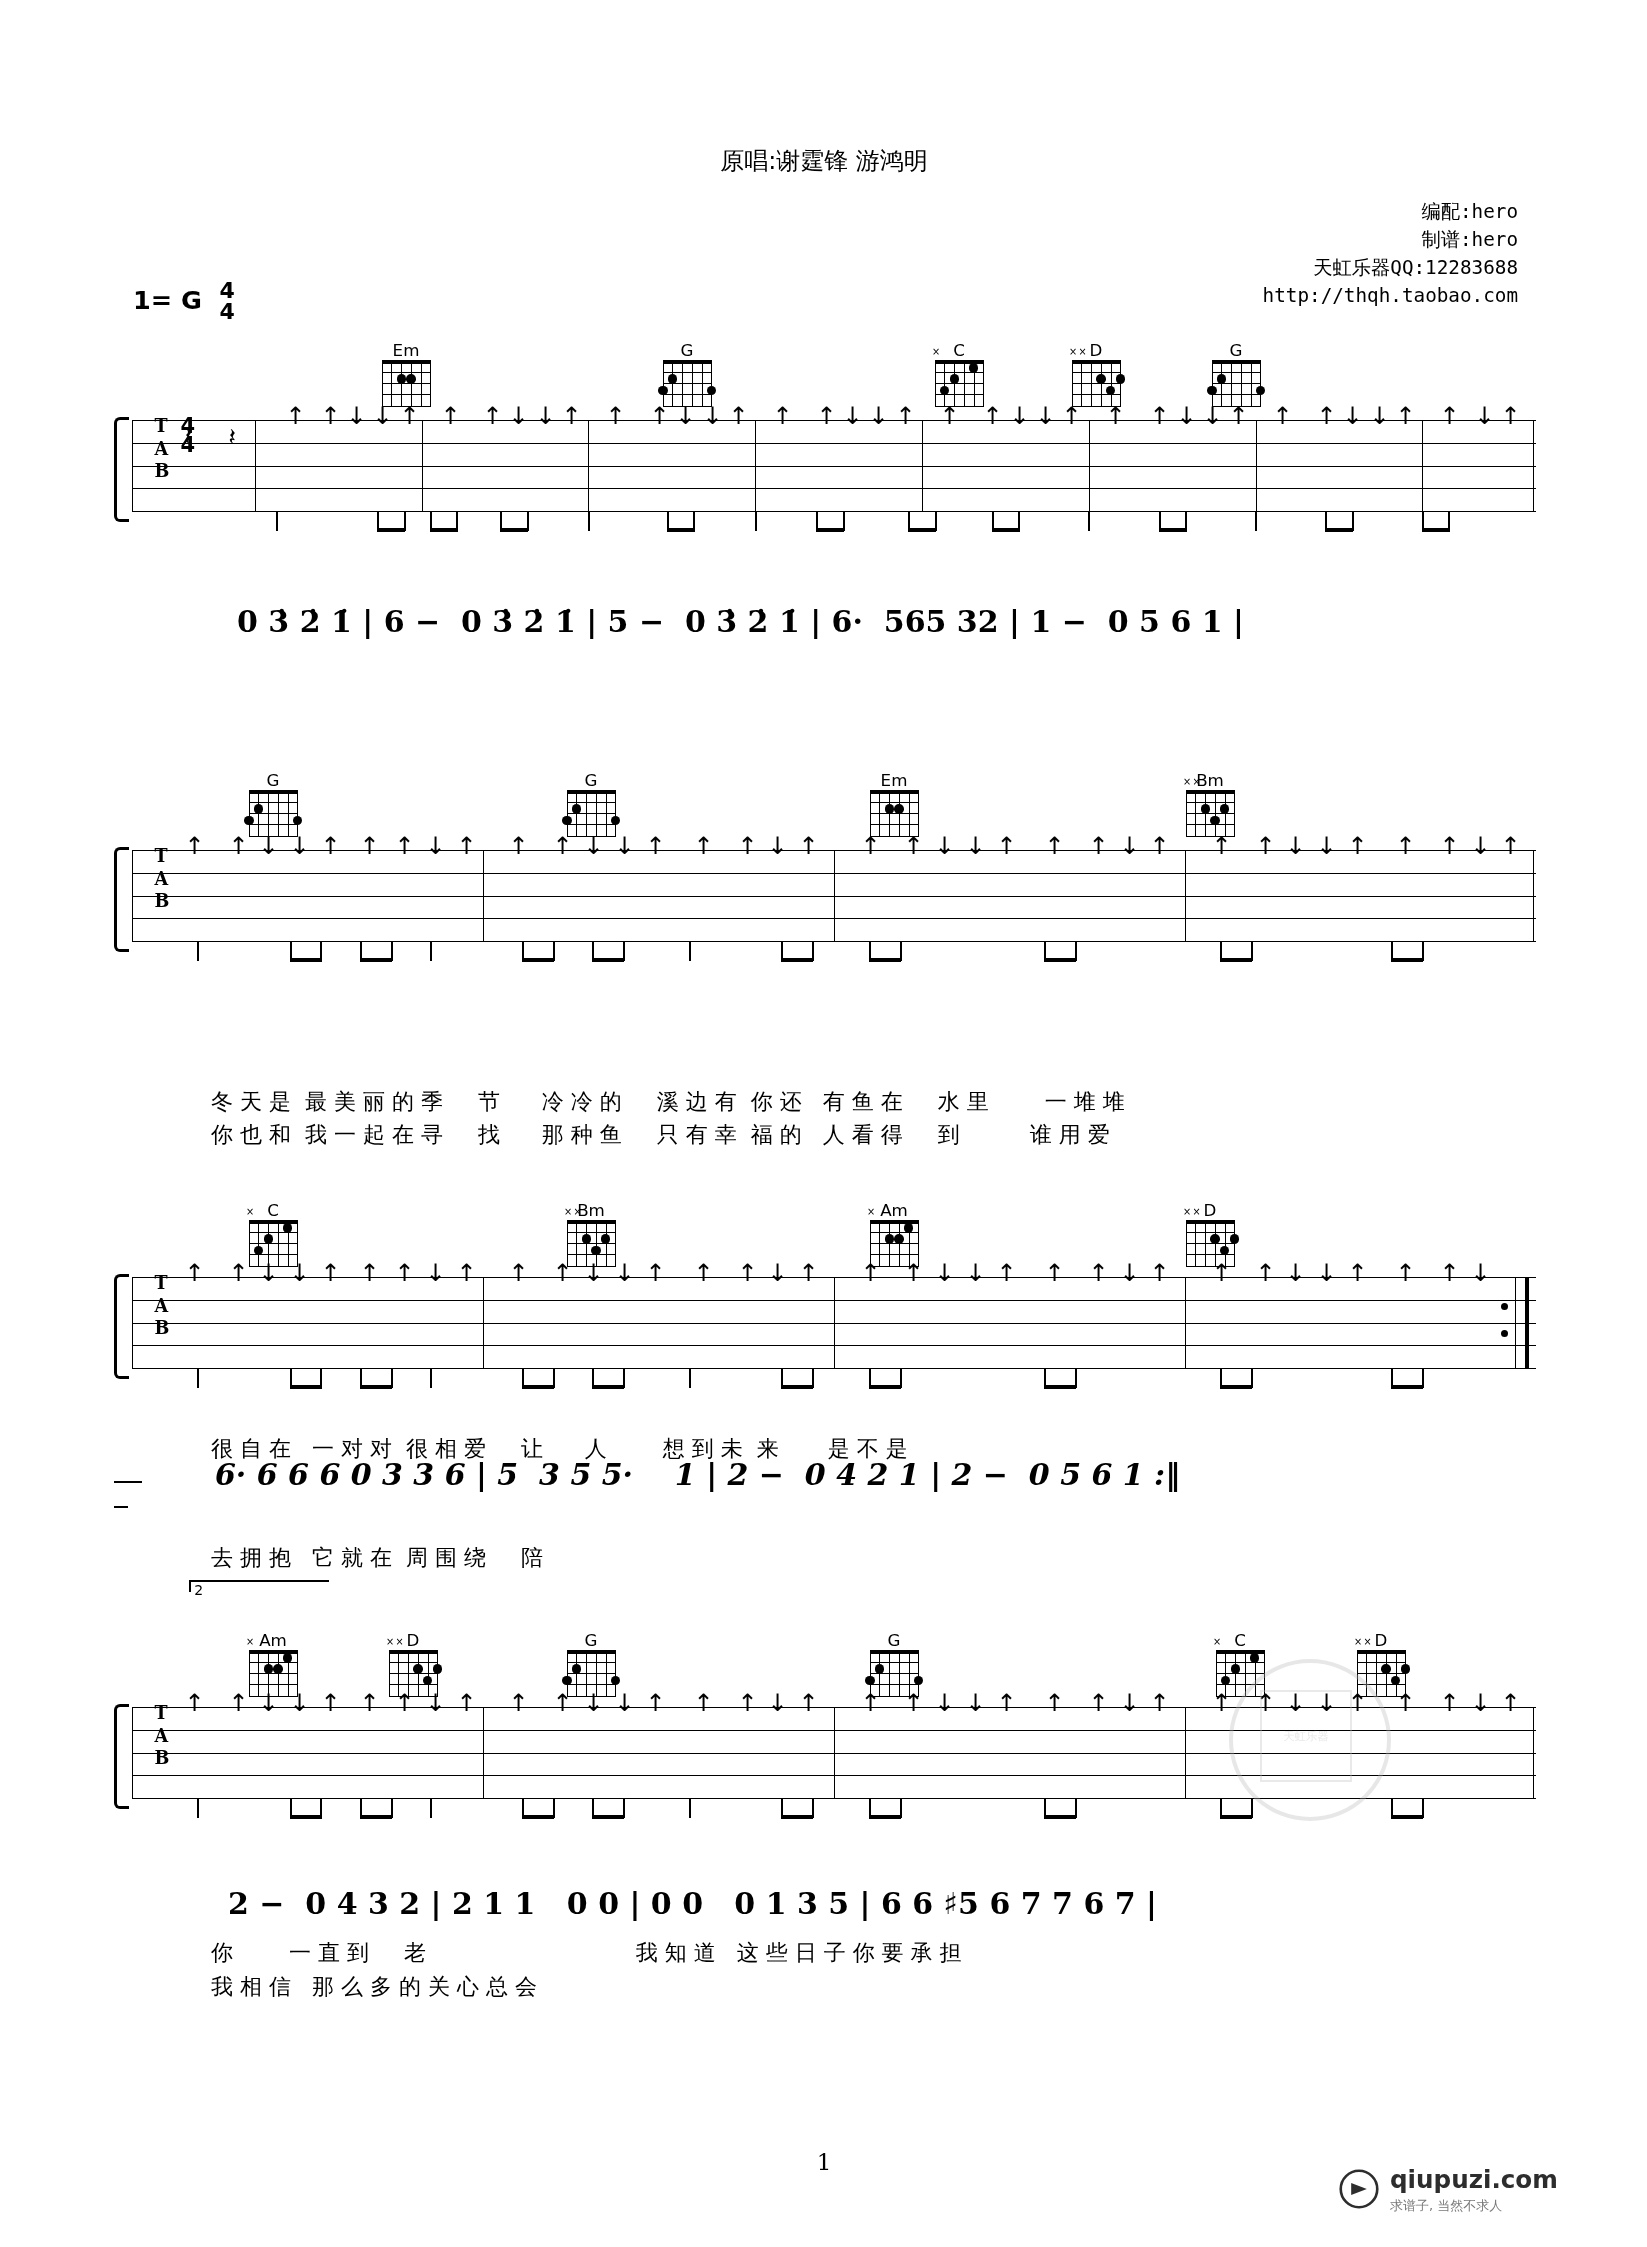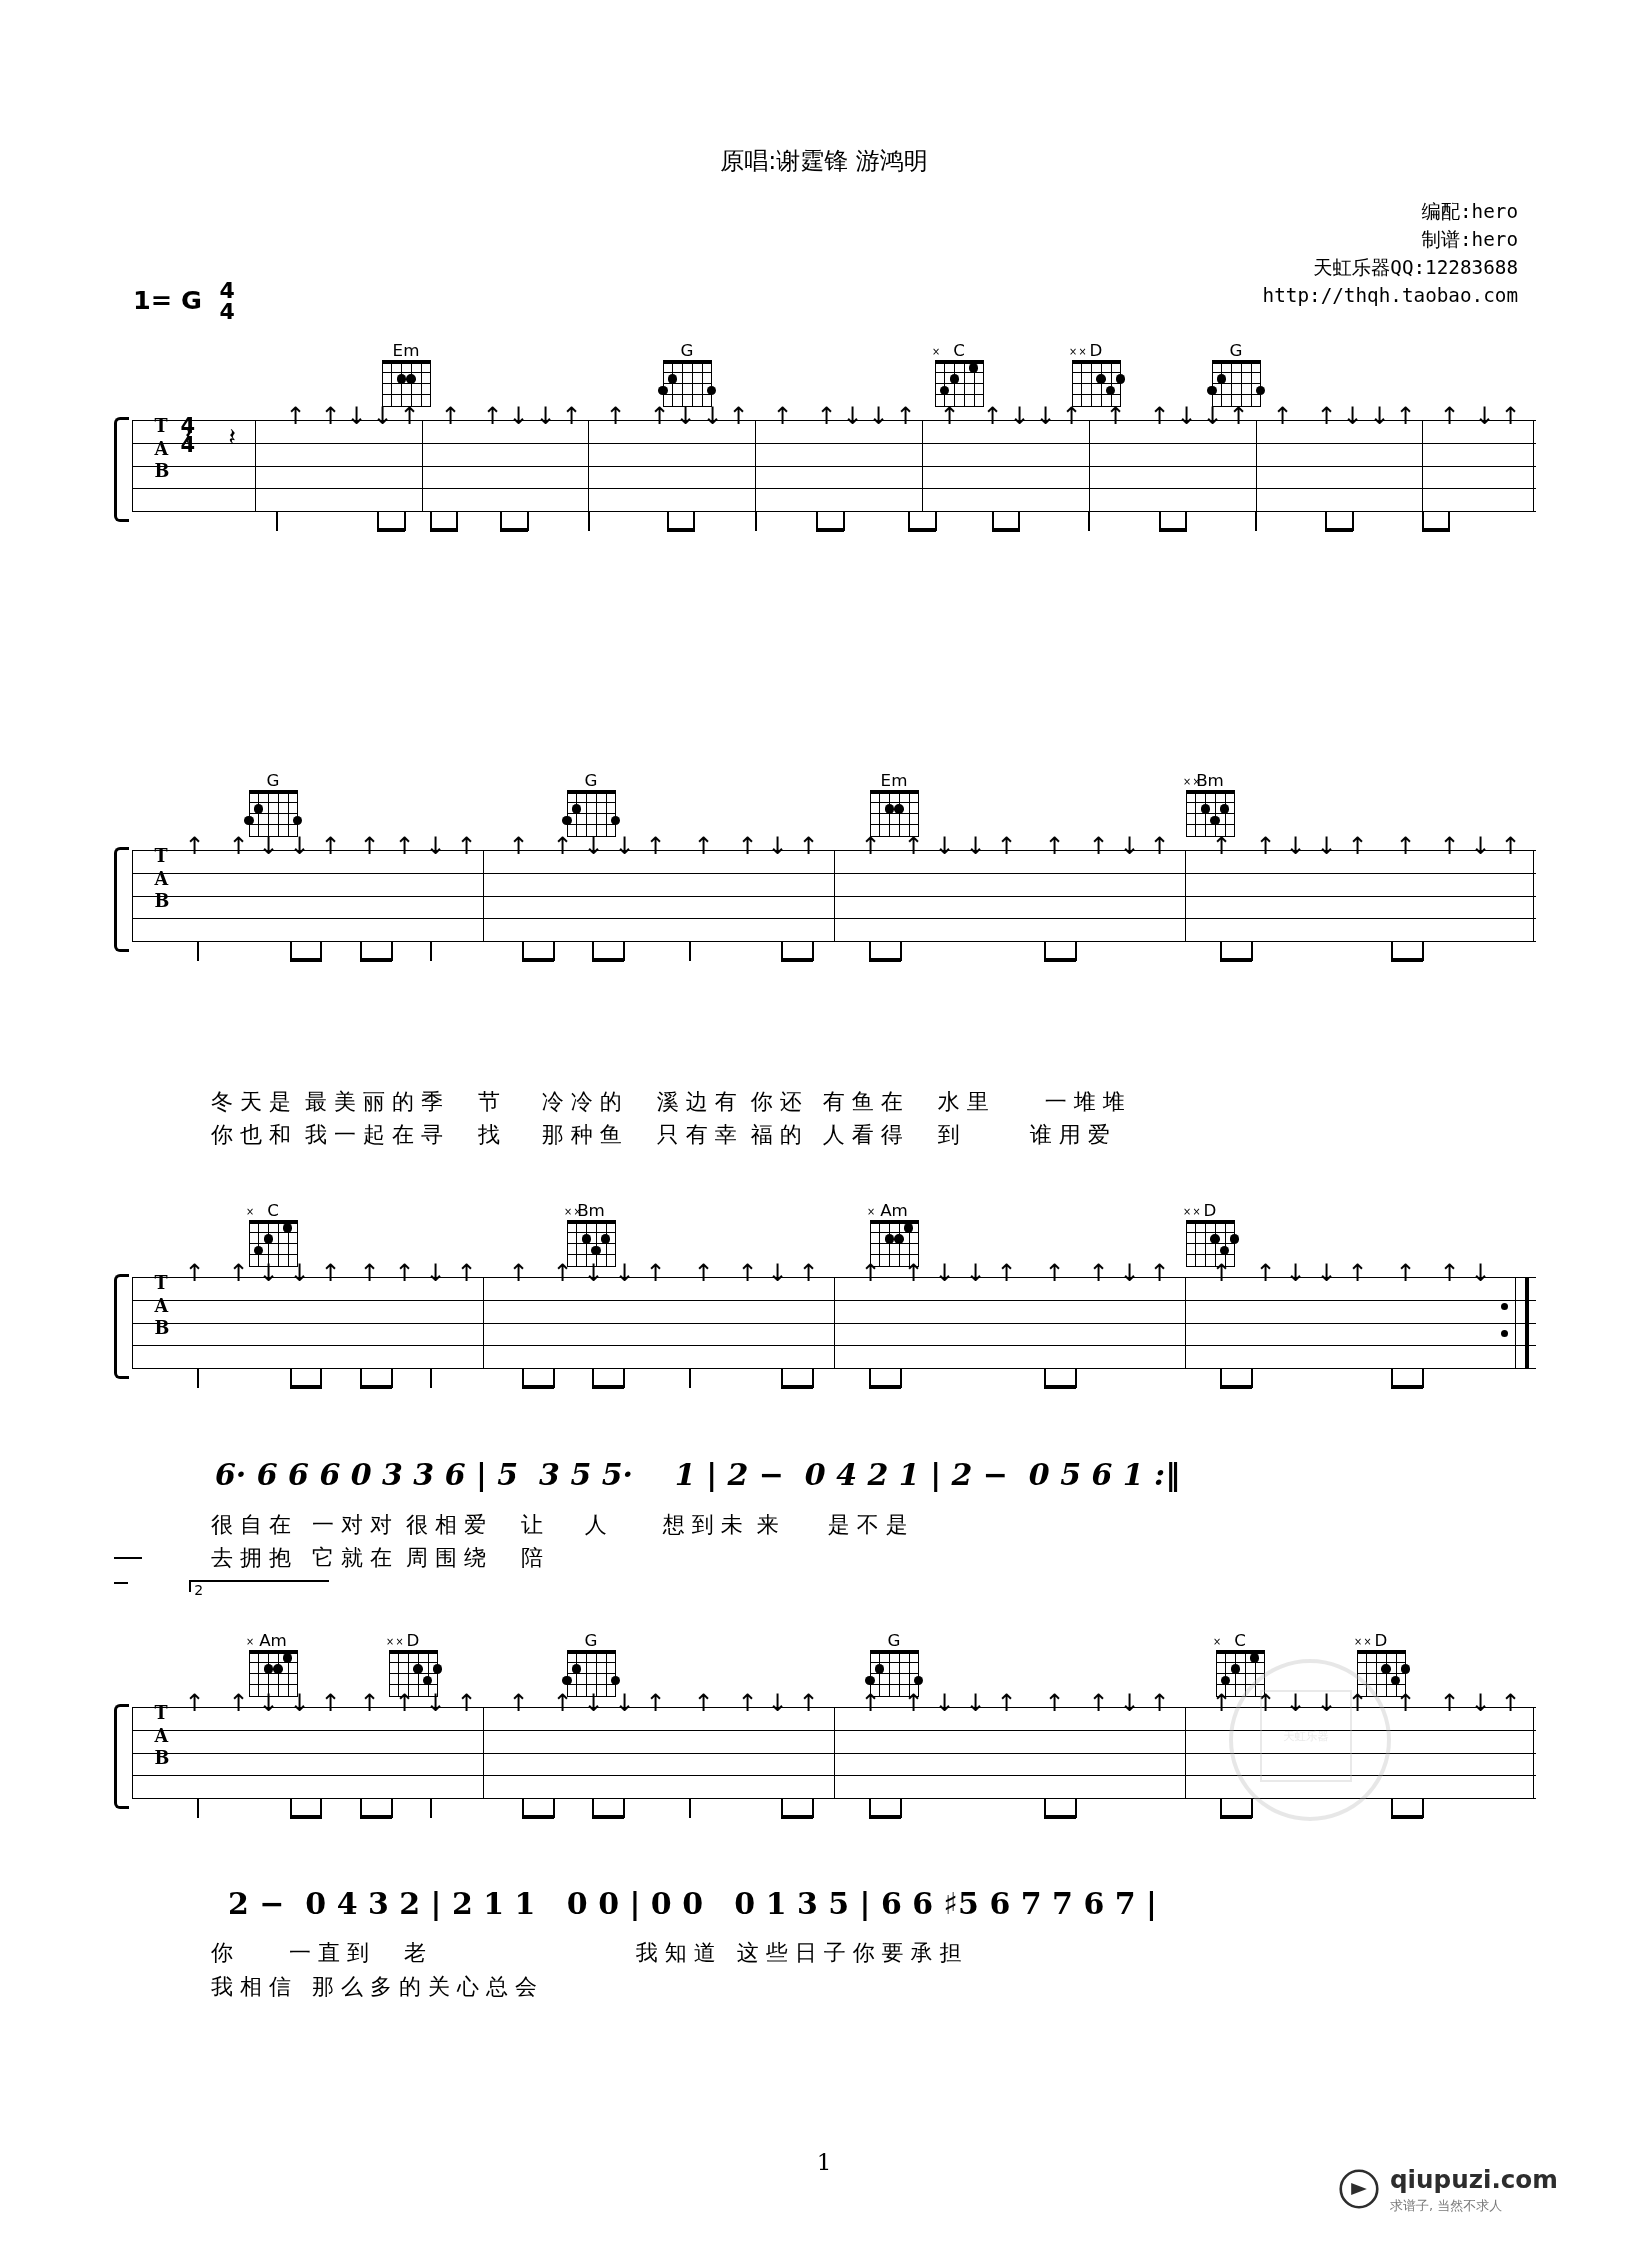--- a/index.html
+++ b/index.html
@@ -373,20 +373,23 @@
           <div class="v" style="left:29px;"></div>
           <div class="v" style="left:39px;"></div>
           <div class="v" style="left:48px;"></div>
         <div class="dot" style="left:-4.4px;top:25.5px;"></div>
           <div class="dot" style="left:5.3px;top:14px;"></div>
           <div class="dot" style="left:44px;top:25.5px;"></div>
         </div>
     </div>
   </div>
 
+  <div class="numrow" style="top:604px;">
+    <div class="seg" style="left:123px;">0 3̇ 2̇ 1̇ | 6 −  0 3̇ 2̇ 1̇ | 5 −  0 3̇ 2̇ 1̇ | 6·  565 32 | 1 −  0 5 6 1 |</div>
+  </div>
 
   <div class="system" style="top:850px;">
     <div class="staff">
       <div class="leftbrace"></div>
       <div class="tabbox">
         <div class="ln l0"></div>
           <div class="ln l1"></div>
           <div class="ln l2"></div>
           <div class="ln l3"></div>
           <div class="ln l4"></div>
@@ -735,21 +738,21 @@
         <div class="dot" style="left:24.6px;top:14px;"></div>
           <div class="dot" style="left:44px;top:14px;"></div>
           <div class="dot" style="left:34px;top:25.5px;"></div>
         </div>
     </div>
   </div>
 
   <div class="numrow" style="top:1457px;">
     <div class="seg" style="left:101px;font-style:italic;">6· 6 6 6 0 3 3 6 | 5  3 5 5·    1 | 2 −  0 4 2 1 | 2 −  0 5 6 1 :‖</div>
   </div>
-  <div class="lyric" style="top:1510px;text-decoration:underline;">
+  <div class="lyric" style="top:1434px;text-decoration:underline;">
     <div class="seg" style="left:97px;">很 自 在   一 对 对  很 相 爱     让      人        想 到 未  来       是 不 是</div>
   </div>
   <div class="lyric" style="top:1543px;">
     <div class="seg" style="left:97px;">去 拥 抱   它 就 在  周 围 绕     陪</div>
   </div>
 
   <div class="volta" style="left:189px;top:1580px;width:140px;height:19.3px;">
     <div class="bar" style="width:140px;"></div>
     <div class="tick"></div>
     <div class="lbl">2</div>

